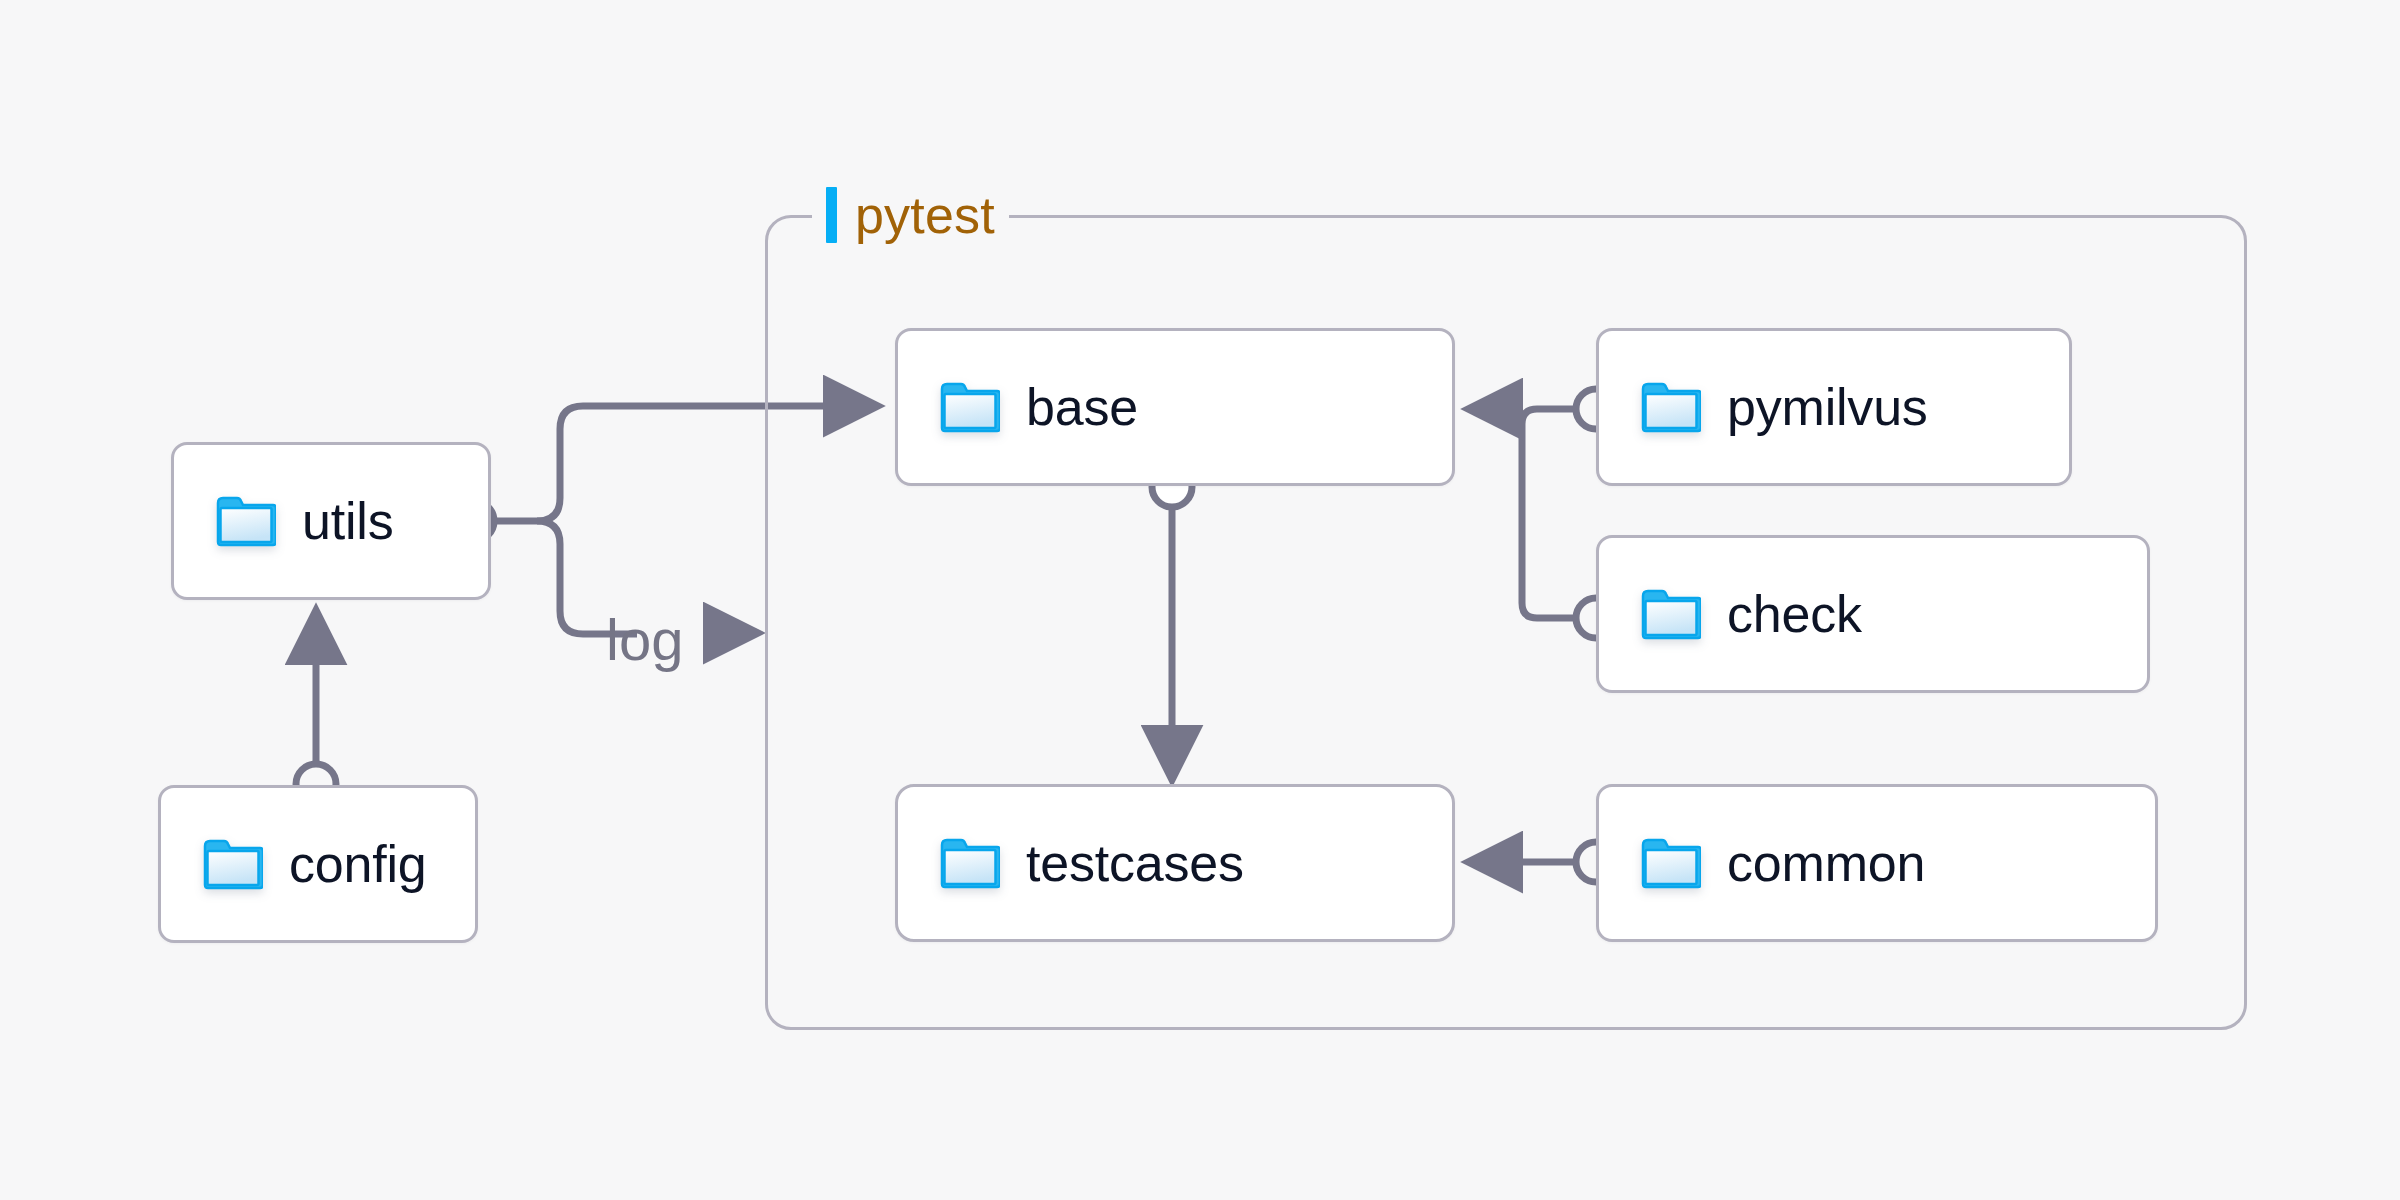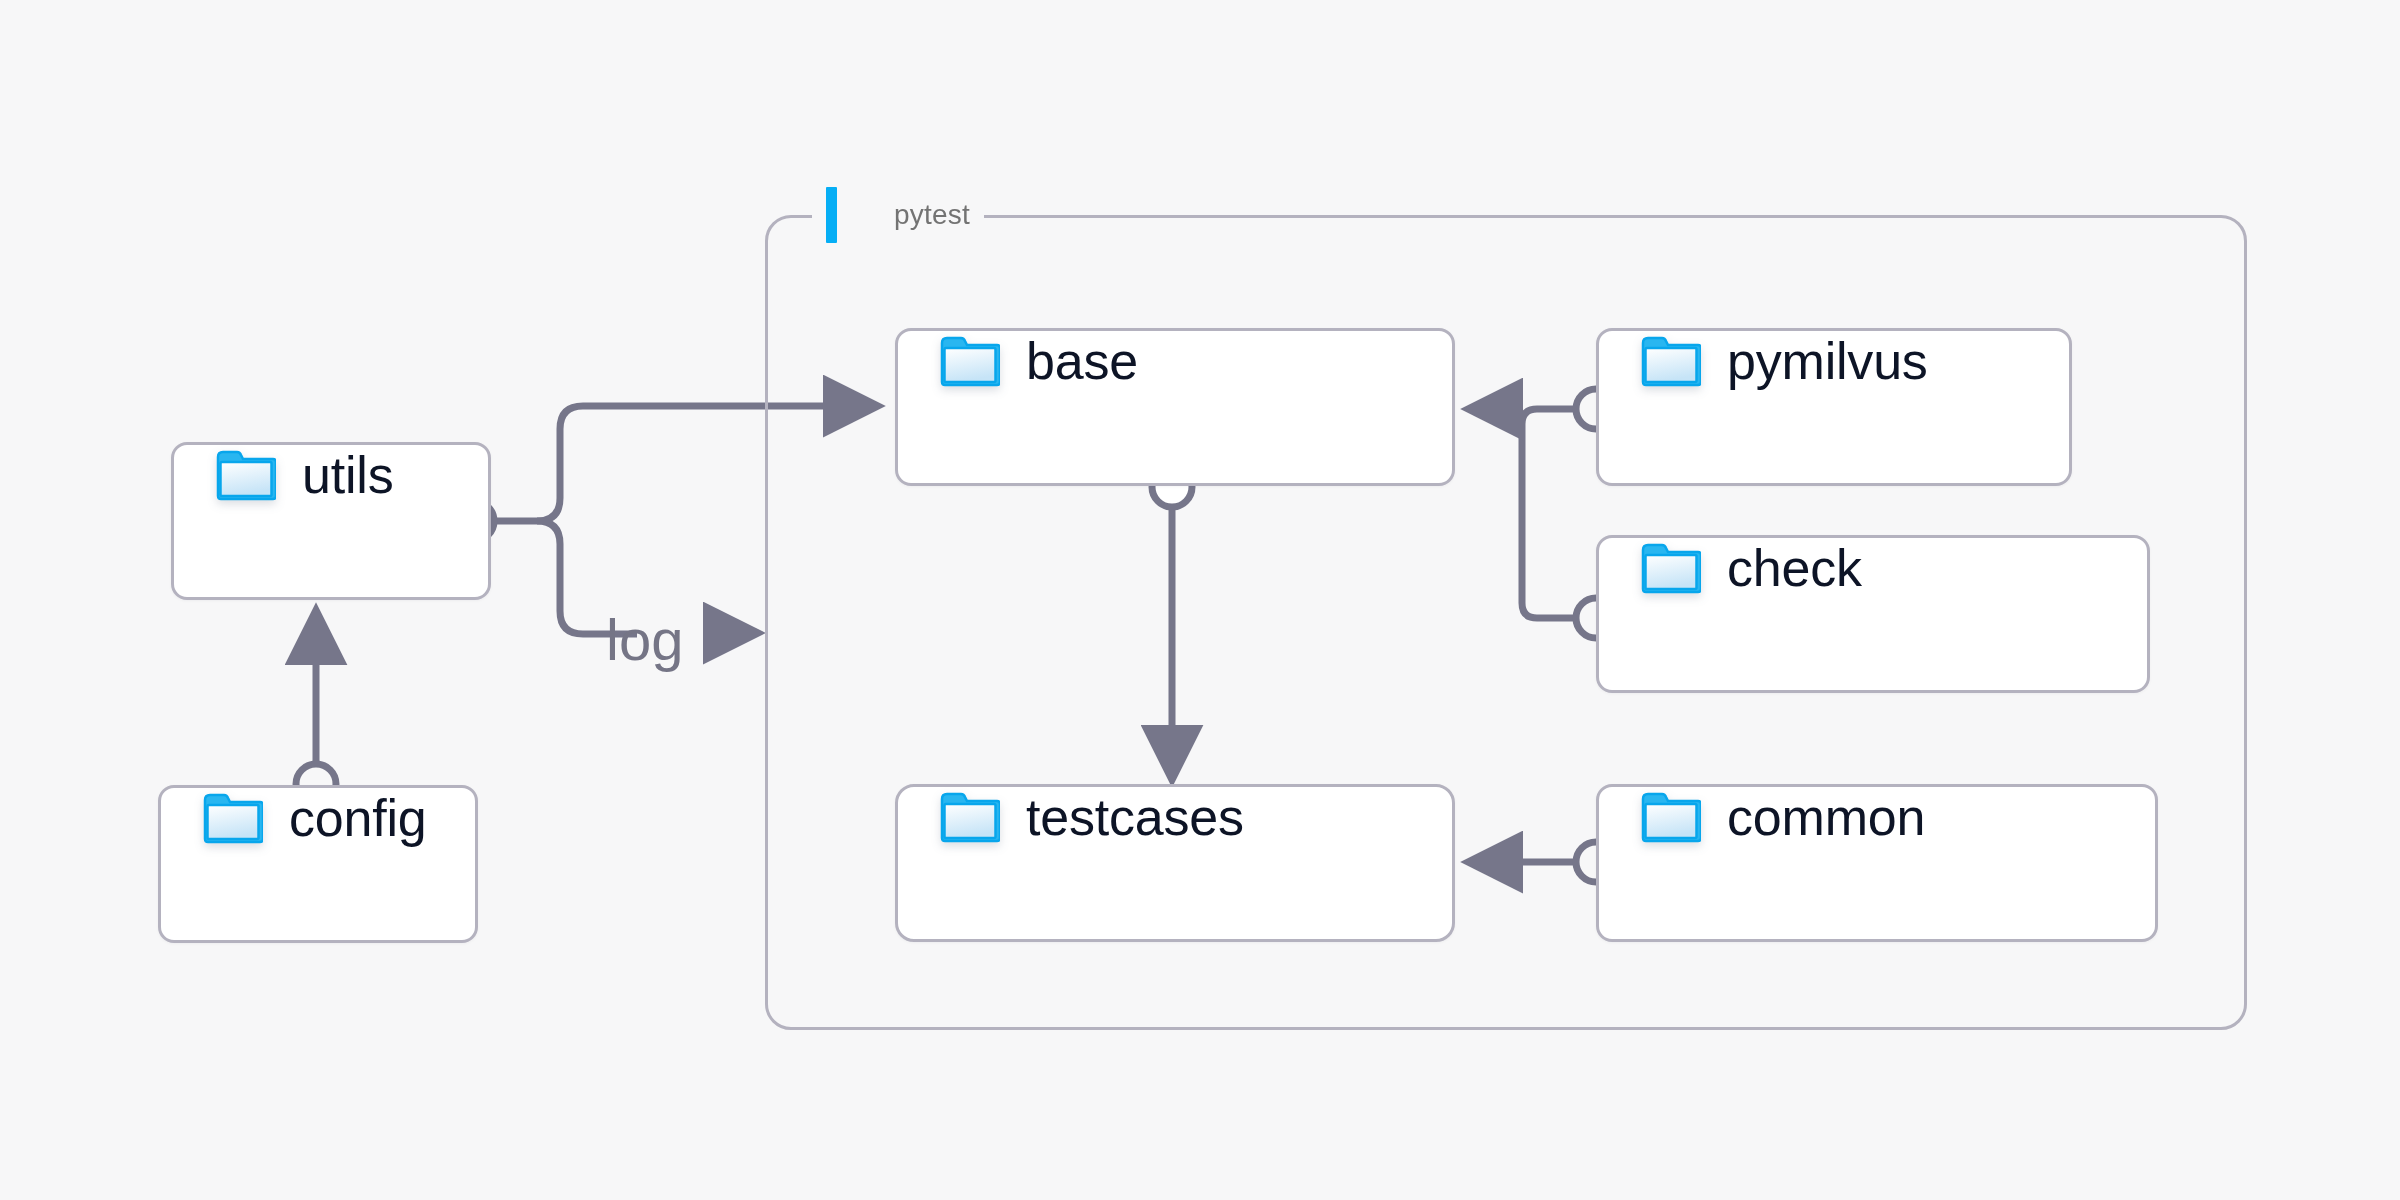--- a/index.html
+++ b/index.html
@@ -40,36 +40,35 @@
     padding: 0 14px;
     height: 64px;
   }
   .group-bar {
     width: 11px;
     height: 56px;
     background: #06aef5;
     border-radius: 1px;
   }
   .group-title {
-    font-size: 28px;
-    color: #737373;
+    font-size: 52px;
+    color: #a16207;
     letter-spacing: .2px;
     white-space: nowrap;
-    margin-left: 39px;
   }
 
   
   .node {
     position: absolute;
     box-sizing: border-box;
     background: #ffffff;
     border: 3px solid #b4b2bf;
     border-radius: 16px;
     display: flex;
-    align-items: flex-start;
+    align-items: center;
     box-shadow: 0 1px 3px rgba(20,20,40,.045);
   }
   .node-inner {
     display: flex;
     align-items: center;
     gap: 26px;
     padding-left: 42px;
   }
   .node-label {
     font-size: 52px;

